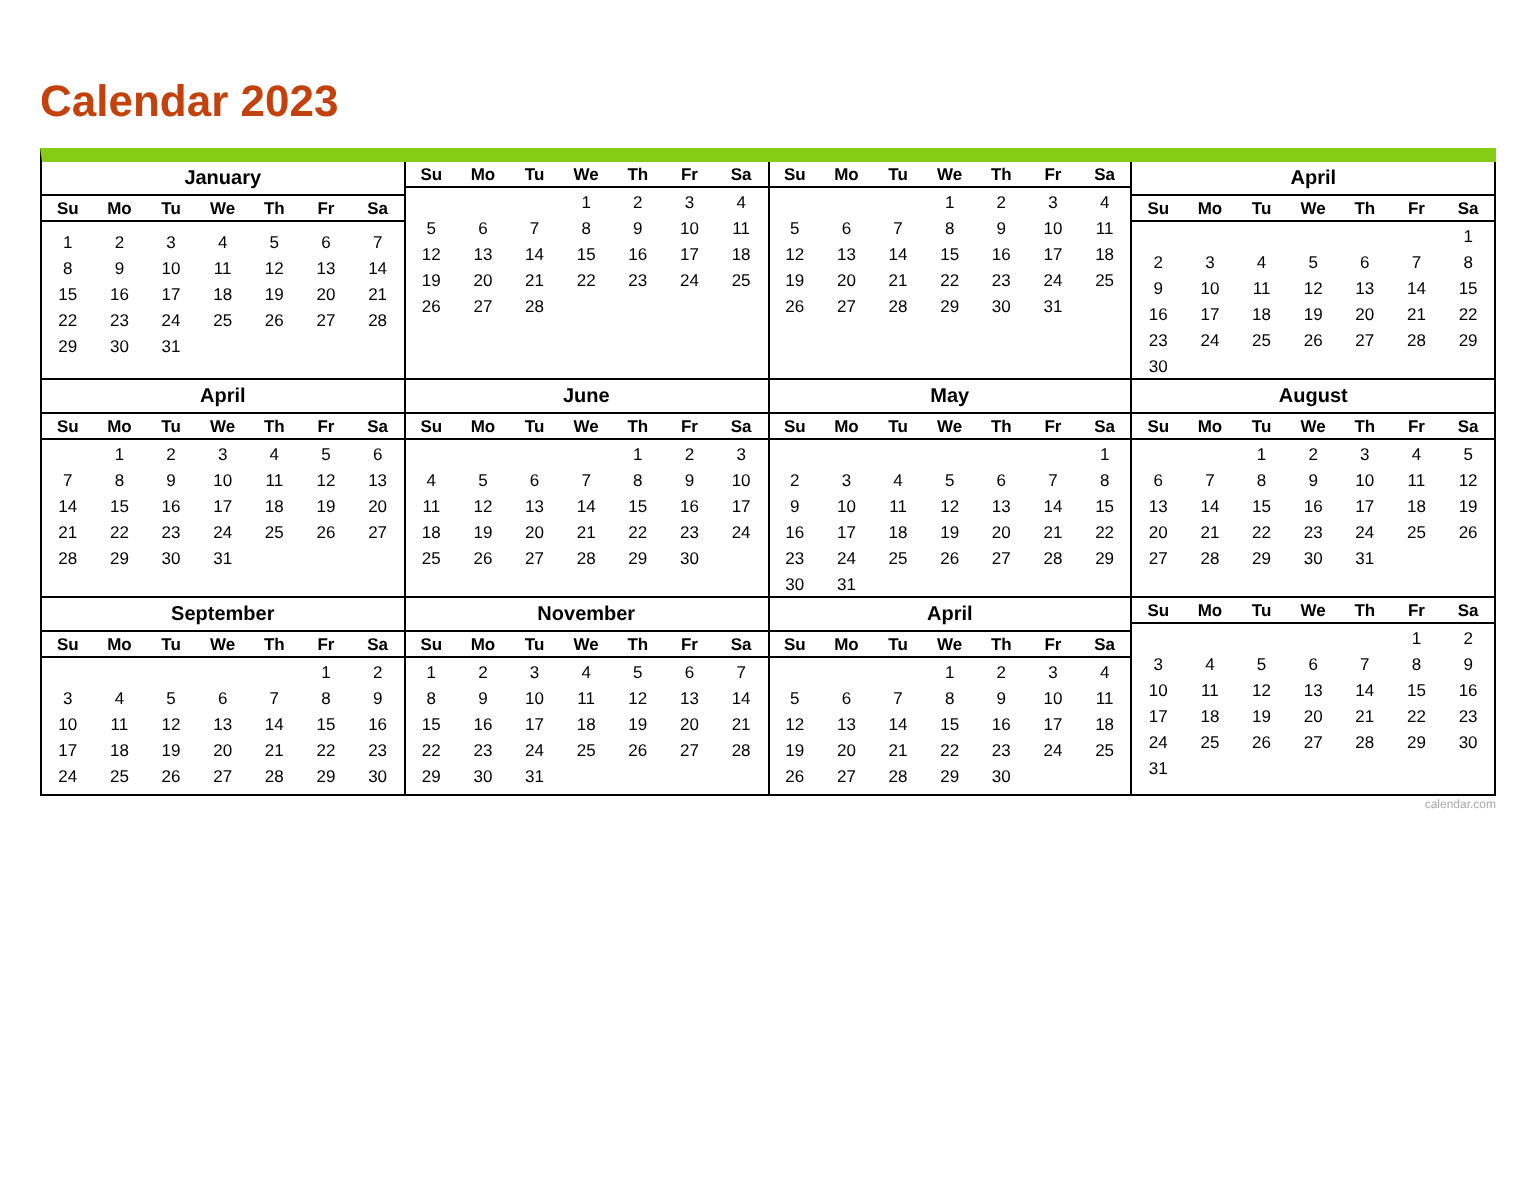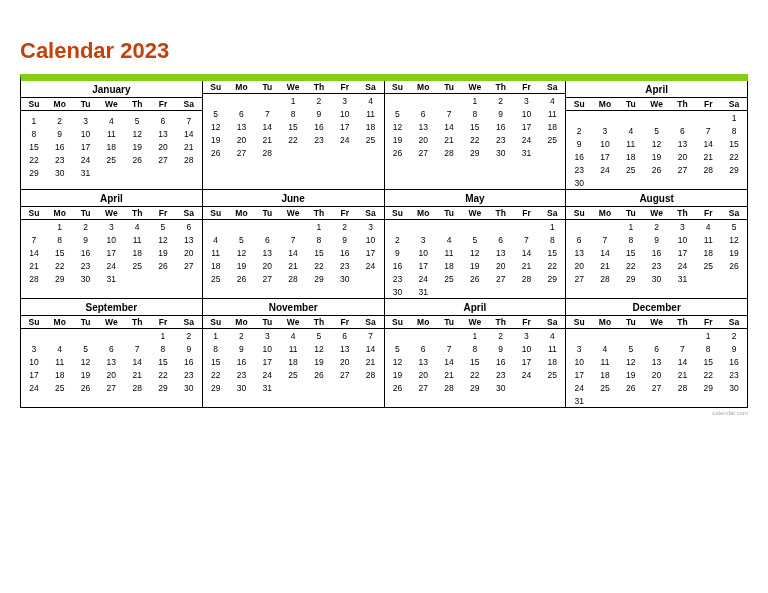--- a/index.html
+++ b/index.html
@@ -853,21 +853,20 @@
             <td></td>
             <td></td>
             <td></td>
             <td></td>
             <td></td>
           </tr>
         </tbody>
       </table>
     </div>
     <div class="month-block">
-      <div class="month-title">December</div>
       <table class="month-table">
         <thead>
           <tr>
             <th>Su</th>
             <th>Mo</th>
             <th>Tu</th>
             <th>We</th>
             <th>Th</th>
             <th>Fr</th>
             <th>Sa</th>

